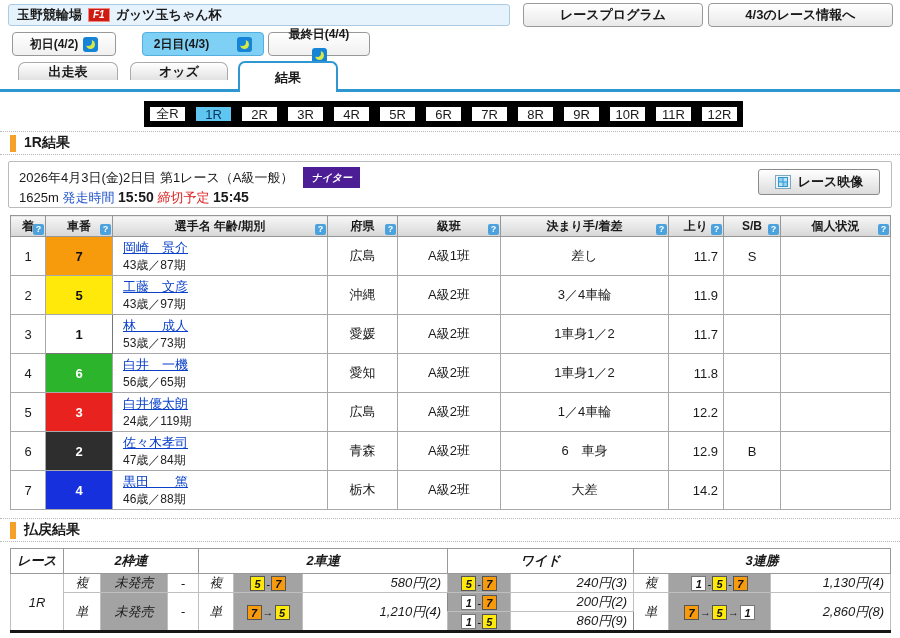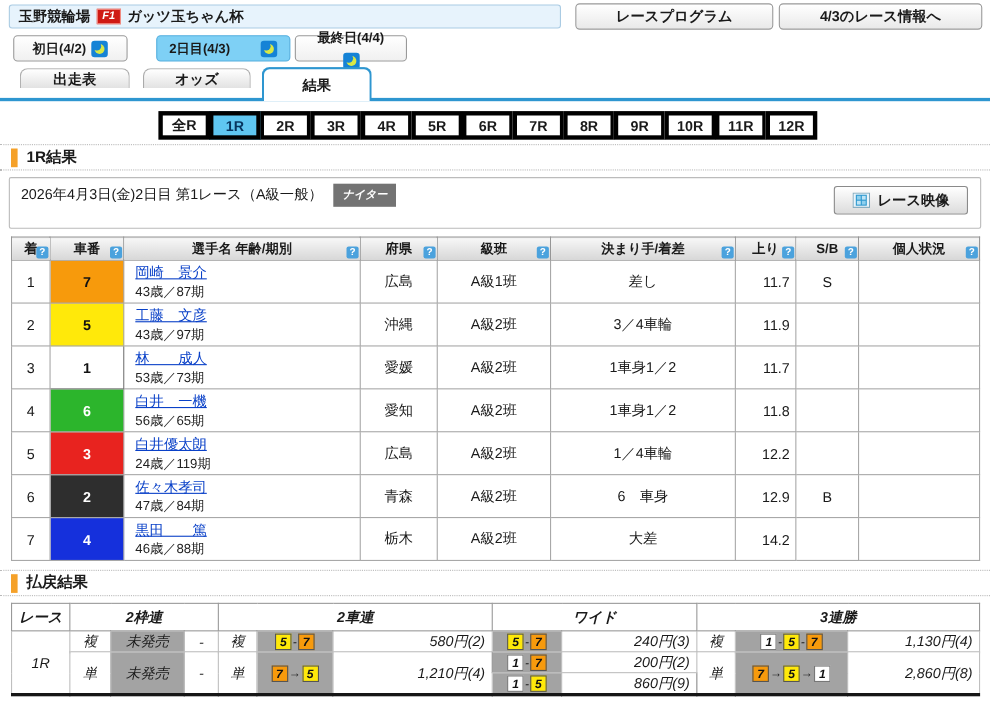--- a/index.html
+++ b/index.html
@@ -63,23 +63,23 @@
   }
   .main-tab.active {
     top: 61px; height: 31px; background: #fff;
     border: 2px solid #2e96d0; border-bottom: none; z-index: 3;
   }
 
   
   .race-tabs { left: 145px; top: 101px; display: flex; }
   .race-tab {
     width: 47px; height: 26px; margin-left: -1px;
-    border: 4px solid #000000; background: #fff;
+    border: 6px solid #000000; background: #fff;
     display: flex; align-items: center; justify-content: center;
-    font-size: 13px; font-weight: bold; cursor: pointer;
+    font-size: 13px; font-weight: normal; cursor: pointer;
   }
   .race-tab.active { background: #5fc6f1; color: #07345e; z-index: 2; }
 
   
   .section-header {
     left: 0; width: 900px; height: 24px;
     border-top: 1px dotted #b9b9b9; border-bottom: 1px dotted #b9b9b9;
     display: flex; align-items: center; gap: 8px; padding-left: 10px;
     font-size: 14px; font-weight: bold;
   }
@@ -87,21 +87,21 @@
   .section-1r { top: 131px; }
   .section-payout { top: 518px; }
 
   
   .info-box {
     left: 8px; top: 161px; width: 884px; height: 47px;
     border: 1px solid #bbb; border-radius: 2px; padding: 5px 10px;
     font-size: 13px; line-height: 19px;
   }
   .night-badge {
-    display: inline-block; background: #737373; color: #fff;
+    display: inline-block; background: #4c1d95; color: #fff;
     font-size: 10px; font-weight: bold; font-style: italic;
     padding: 1px 8px; margin-left: 10px; vertical-align: 1px;
   }
   .lbl-start { color: #2255cc; }
   .lbl-close { color: #dd2020; }
   .time-val { font-weight: bold; font-size: 14px; }
   .video-btn {
     left: 758px; top: 169px; width: 122px; height: 26px;
     background: linear-gradient(#fff, #dcdcdc); border: 1px solid #8a8a8a;
     border-radius: 3px; display: flex; align-items: center; justify-content: center;
@@ -207,20 +207,27 @@
 </div>
 
 <div class="abs section-header section-1r">
   <span class="orange-bar"></span>
   <span>1R結果</span>
 </div>
 
 <div class="abs info-box">
   <div>
     <span>2026年4月3日(金)2日目 第1レース（A級一般）</span><span class="night-badge">ナイター</span>
+  </div>
+  <div>
+    <span>1625m</span>
+    <span class="lbl-start">発走時間</span>
+    <span class="time-val">15:50</span>
+    <span class="lbl-close">締切予定</span>
+    <span class="time-val">15:45</span>
   </div>
 </div>
 
 <div class="abs video-btn">
   <svg class="film-icon" width="16" height="14" viewBox="0 0 16 14">
     <rect x="0.5" y="0.5" width="15" height="13" fill="#eaf4fa" stroke="#7fa8bd"></rect>
     <rect x="3" y="2" width="10" height="10" fill="#2f99cf"></rect>
     <rect x="4" y="3" width="3.5" height="3.5" fill="#8fd0ee"></rect>
     <rect x="8.5" y="3" width="3.5" height="3.5" fill="#bfe4f5"></rect>
     <rect x="4" y="7.5" width="3.5" height="3.5" fill="#bfe4f5"></rect>

